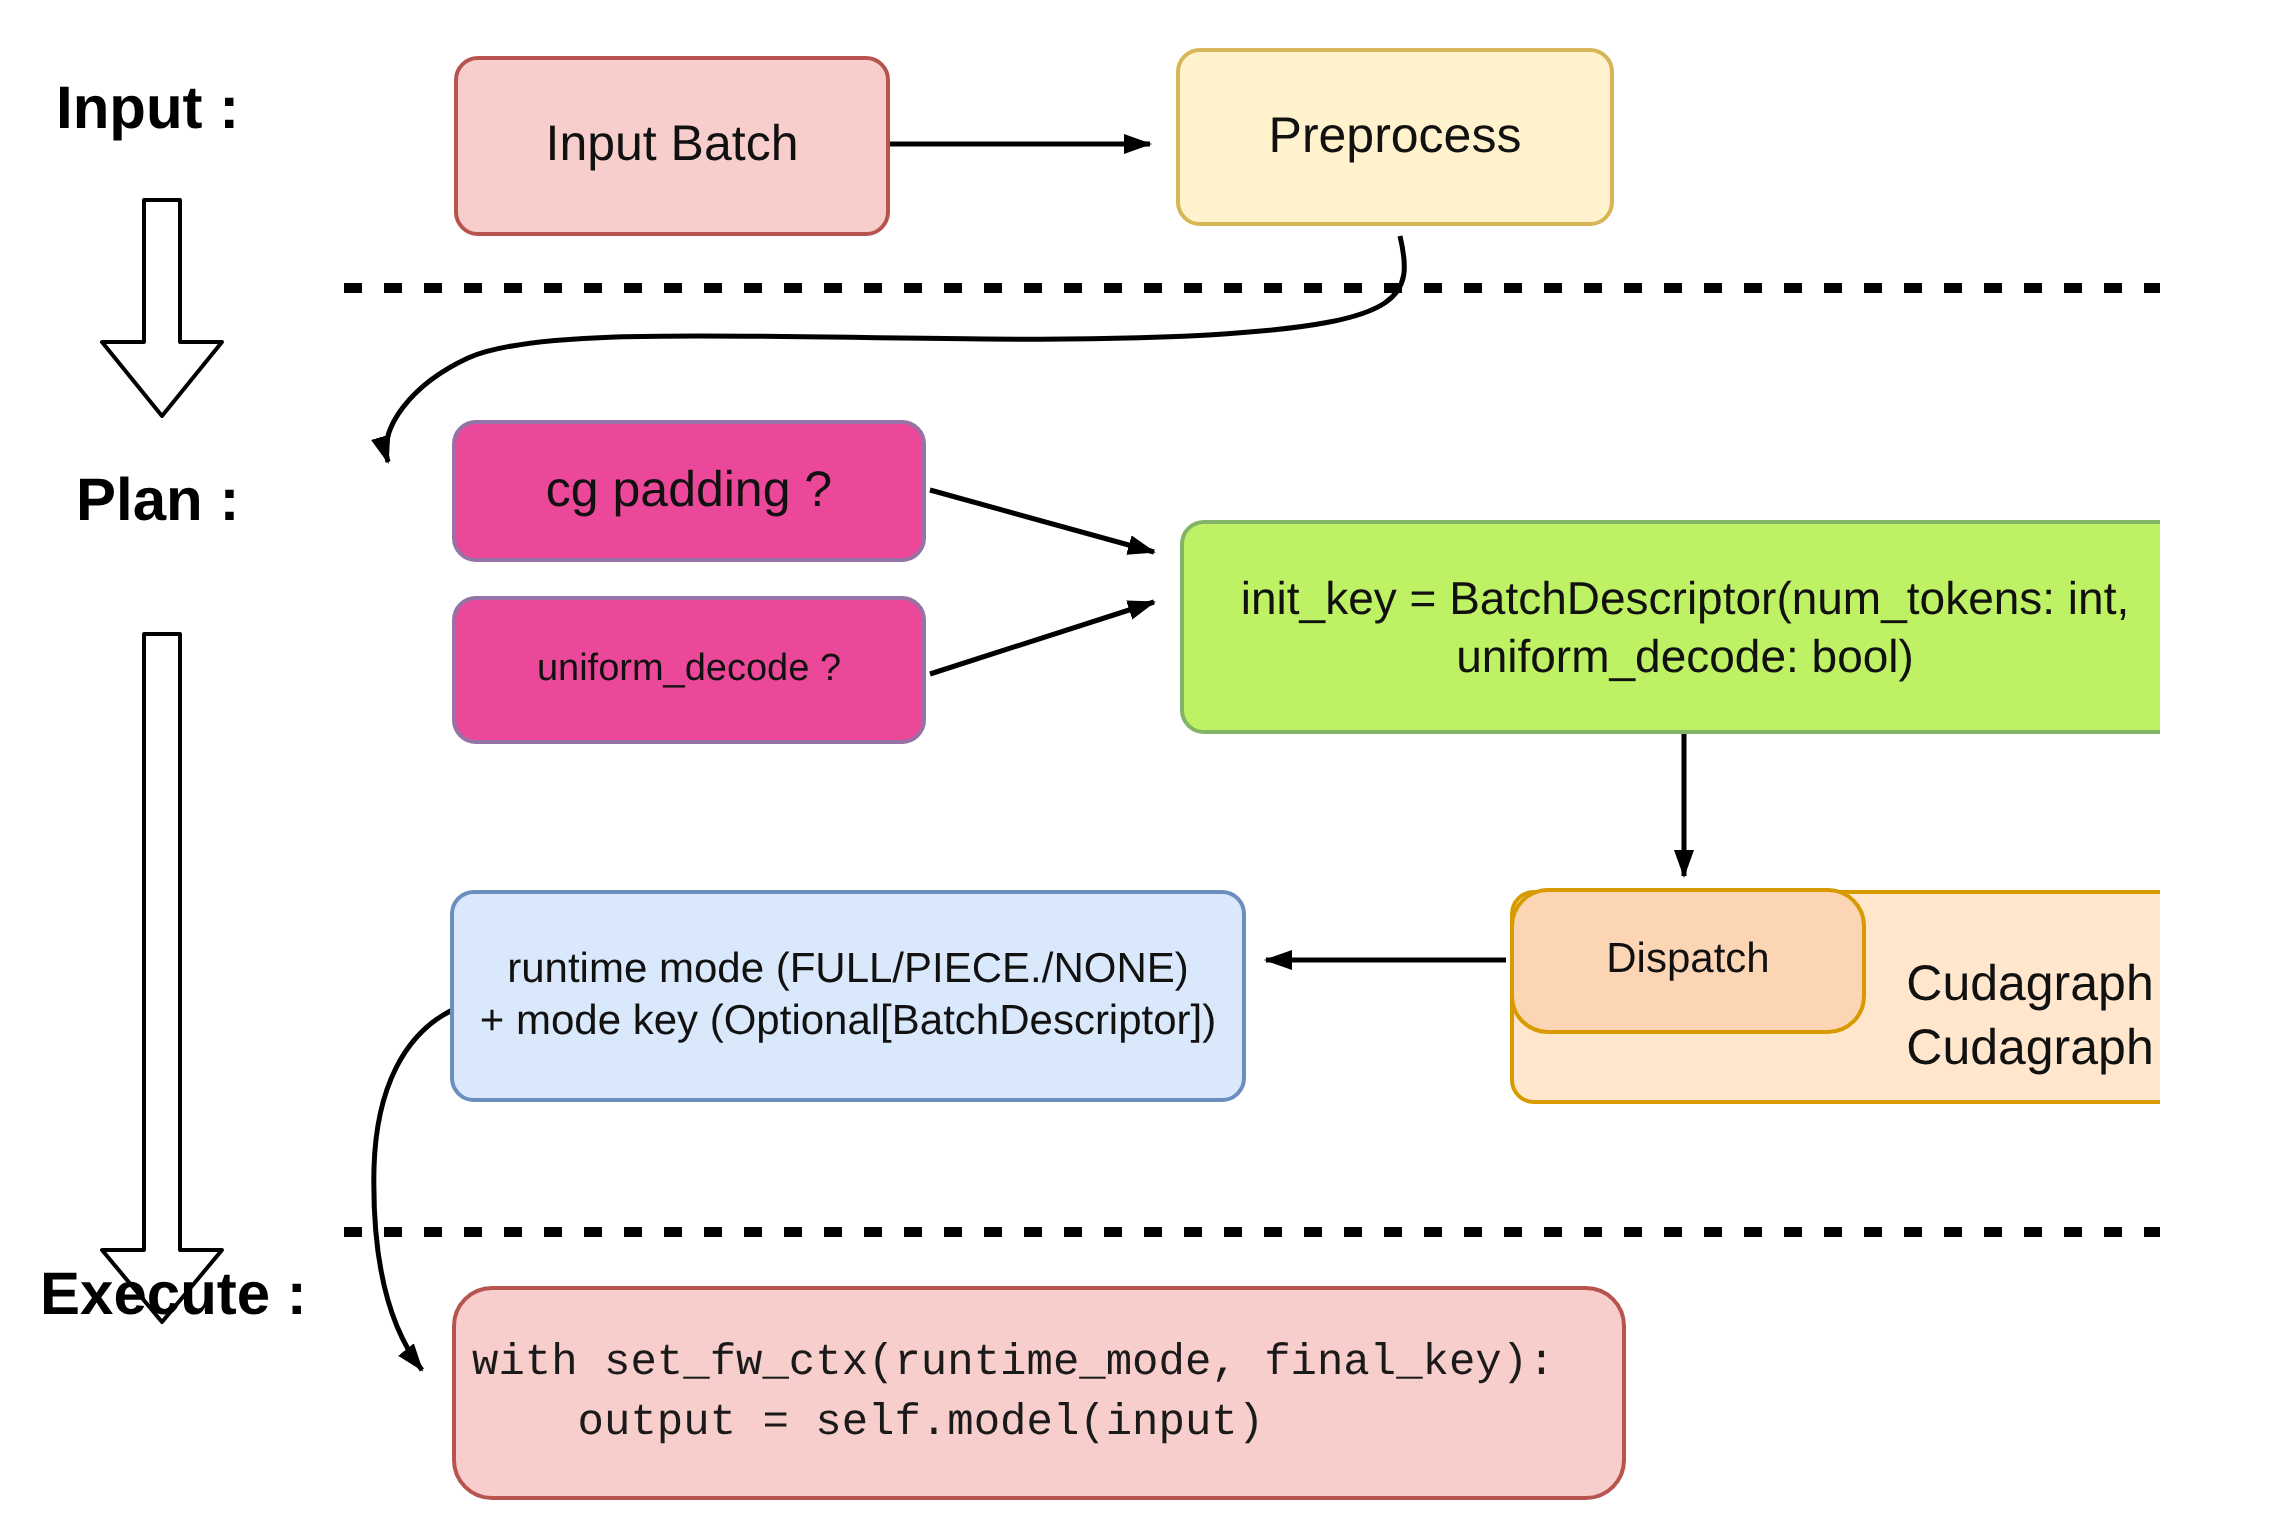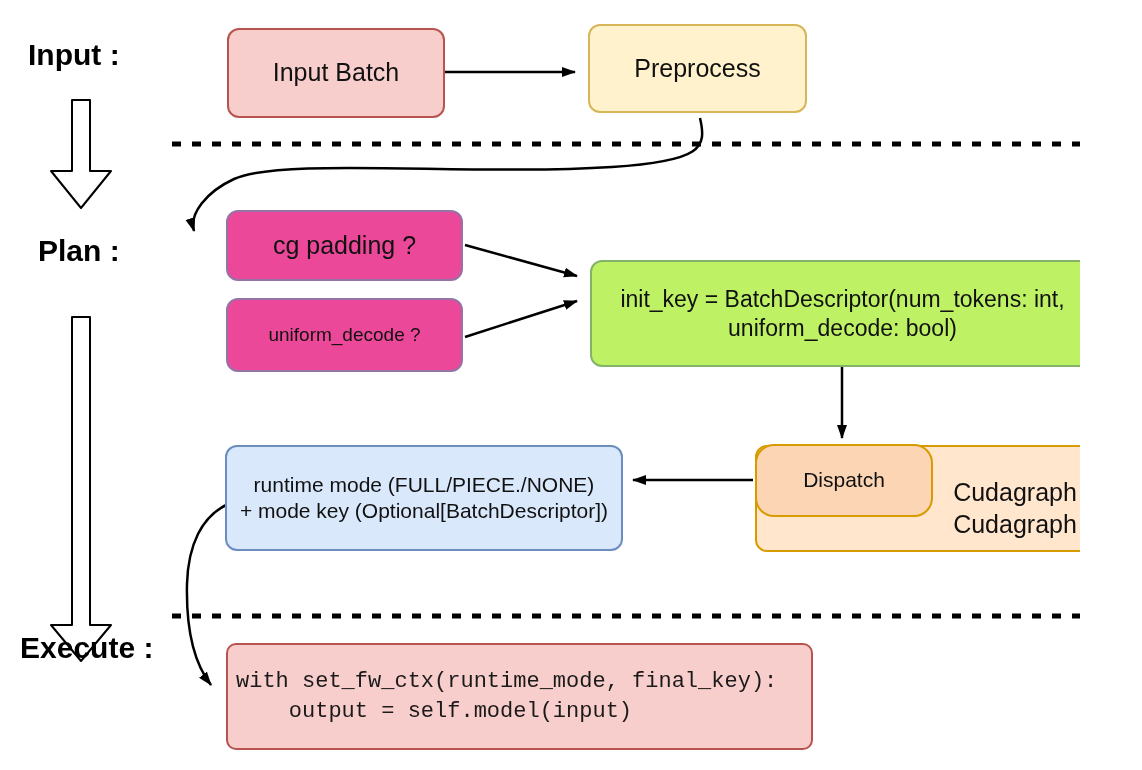--- a/index.html
+++ b/index.html
@@ -31,21 +31,21 @@
   .n-uniform-decode { left:226px; top:298px; width:237px; height:74px;  font-size:19px; }
   .n-init-key       { left:590px; top:228px; width:505px; height:107px; font-size:23px; }
   .n-cudagraph      { left:755px; top:445px; width:342px; height:107px; font-size:25px;
                       justify-content:center; }
   .n-cudagraph .side-text { position:absolute; left:178px; top:0; width:160px; height:100%;
                       display:flex; flex-direction:column; align-items:center; justify-content:center;margin-top:10px; }
   .n-dispatch       { left:755px; top:444px; width:178px; height:73px;  font-size:21px; }
   .n-runtime        { left:225px; top:445px; width:398px; height:106px; font-size:21px; }
   .n-code           { left:226px; top:643px; width:587px; height:107px; font-size:22px;
                       font-family:"Liberation Mono", monospace; align-items:flex-start;
-                      padding-left:8px; border-radius:10px;
+                      padding-left:8px; border-radius:20px;
                       color:#1a1a1a; }
   .n-code .code-line { white-space:pre; line-height:1.35; }
   .lbl-input   { left:28px; top:38px;  }
   .lbl-plan    { left:38px; top:234px; }
   .lbl-execute { left:20px; top:631px; }
 </style>
 </head>
 <body>
 
 <div class="canvas">

